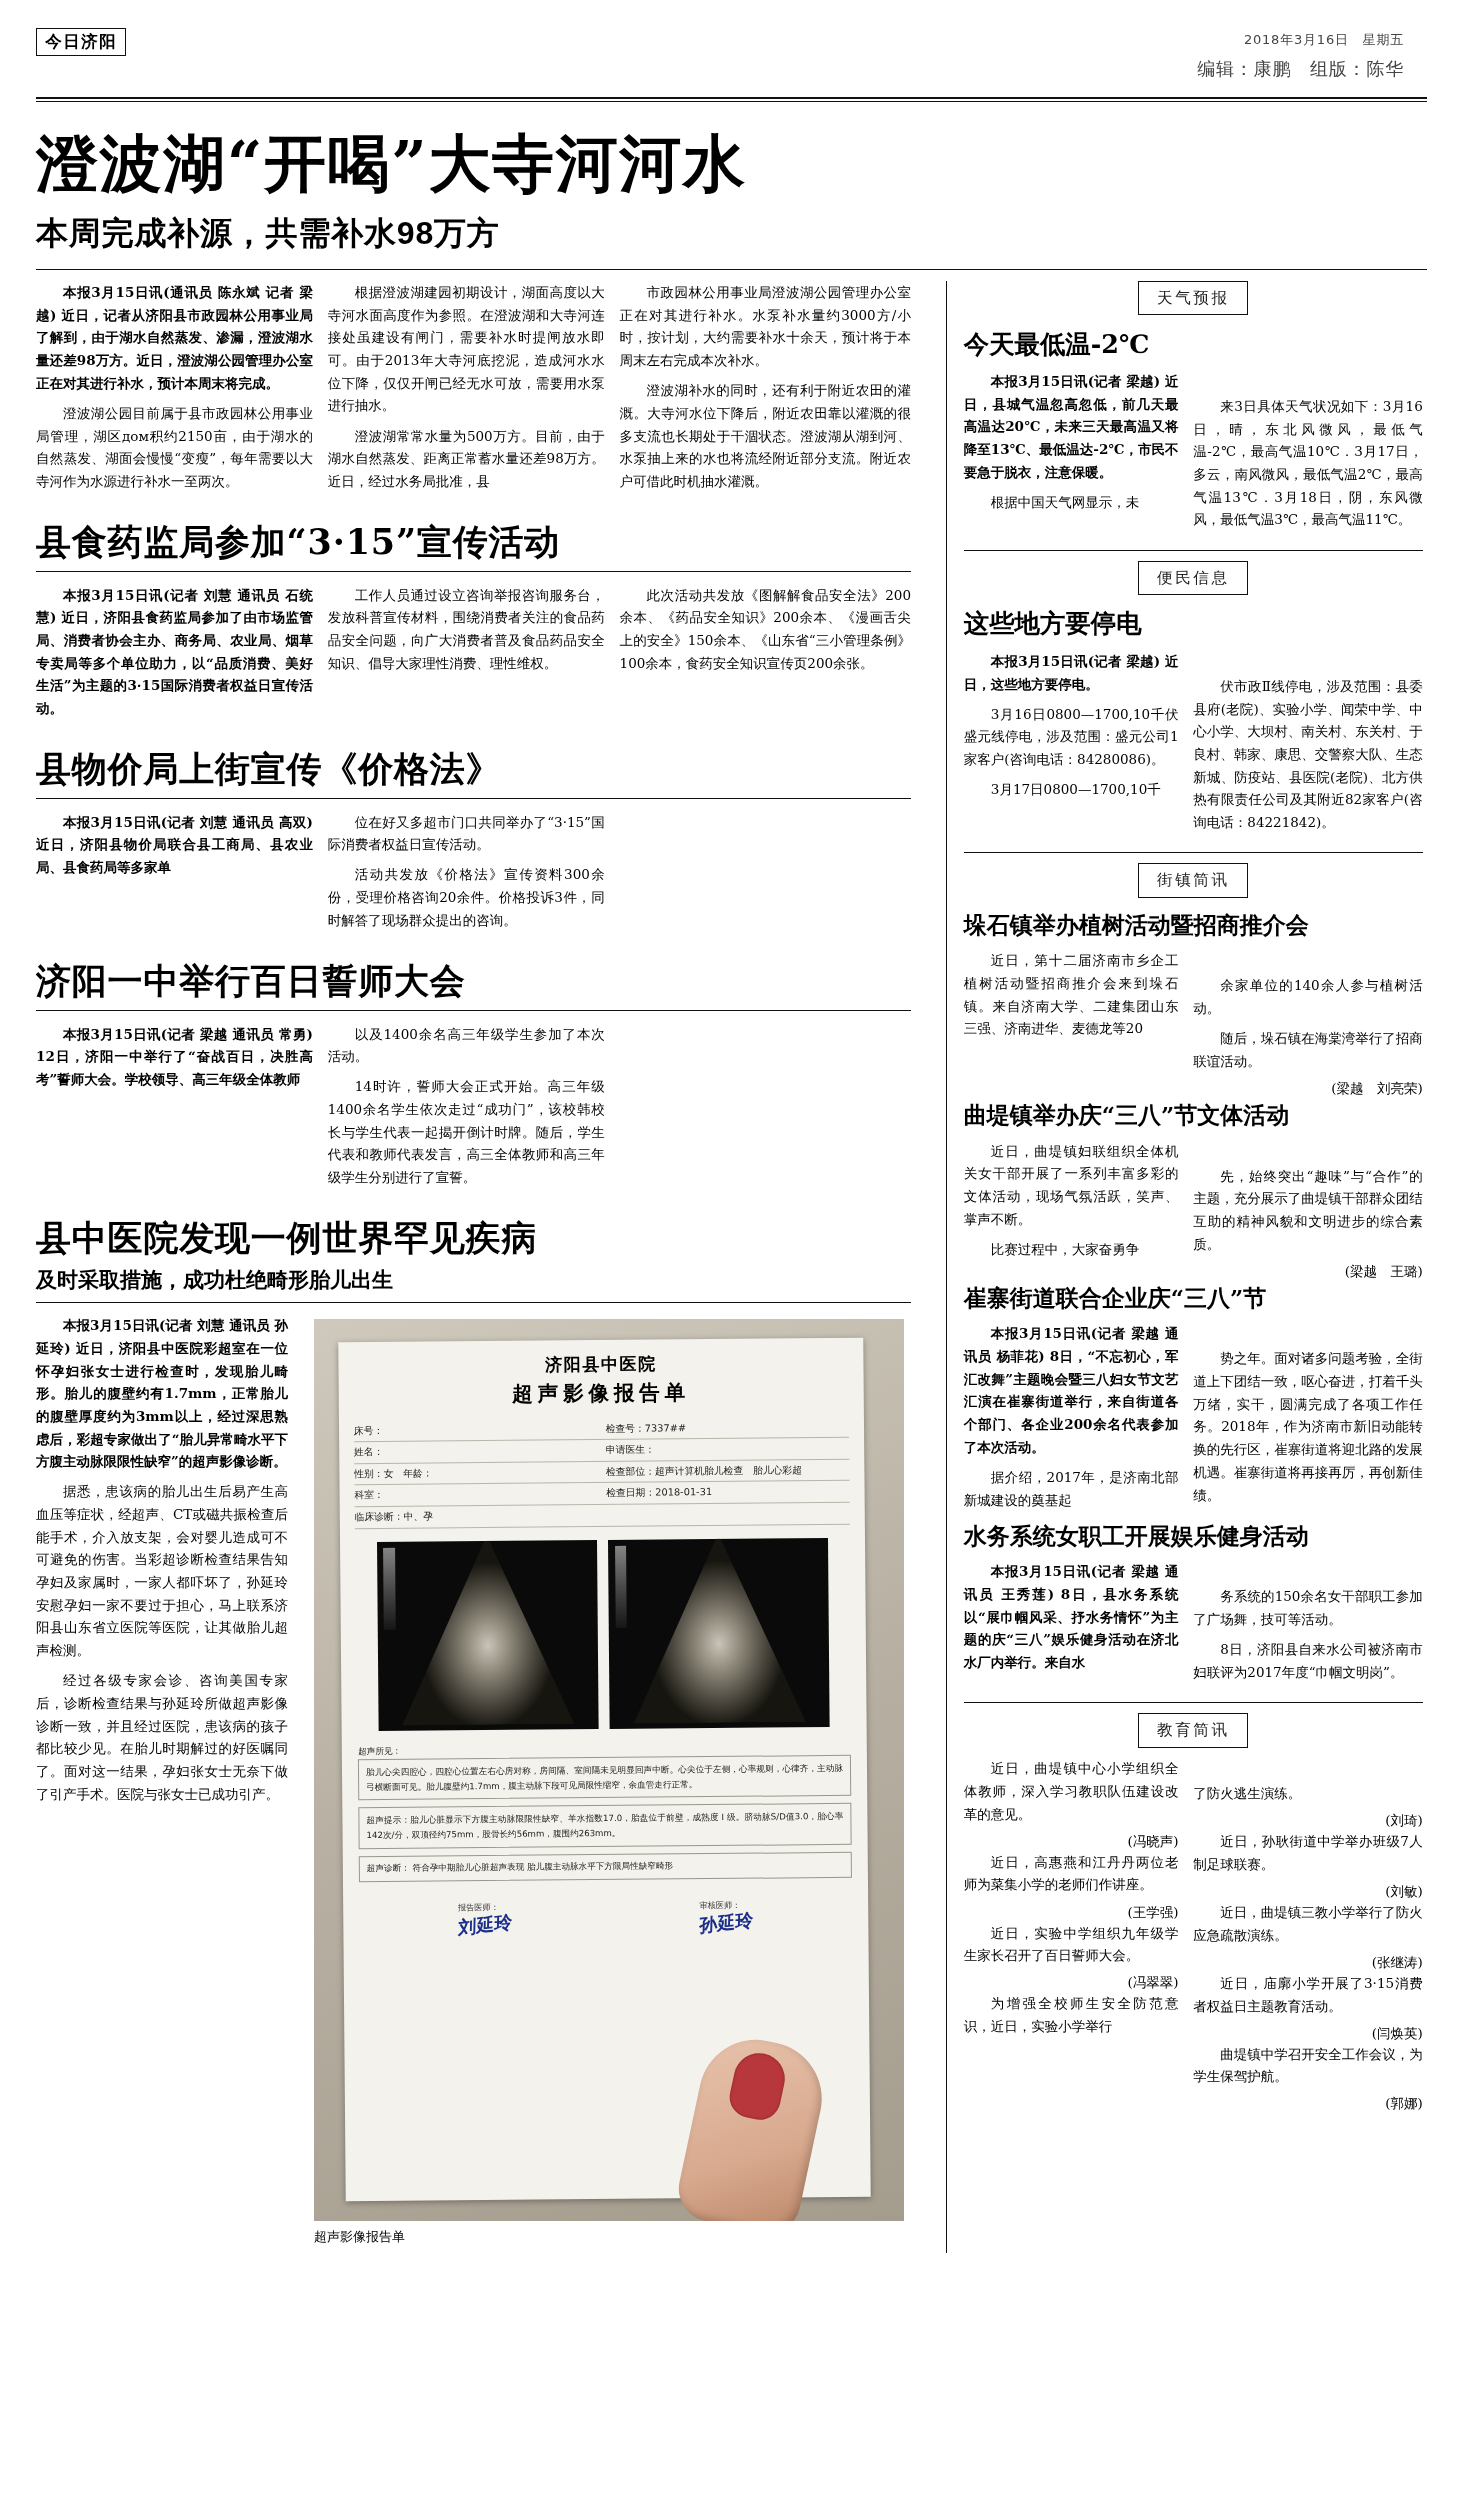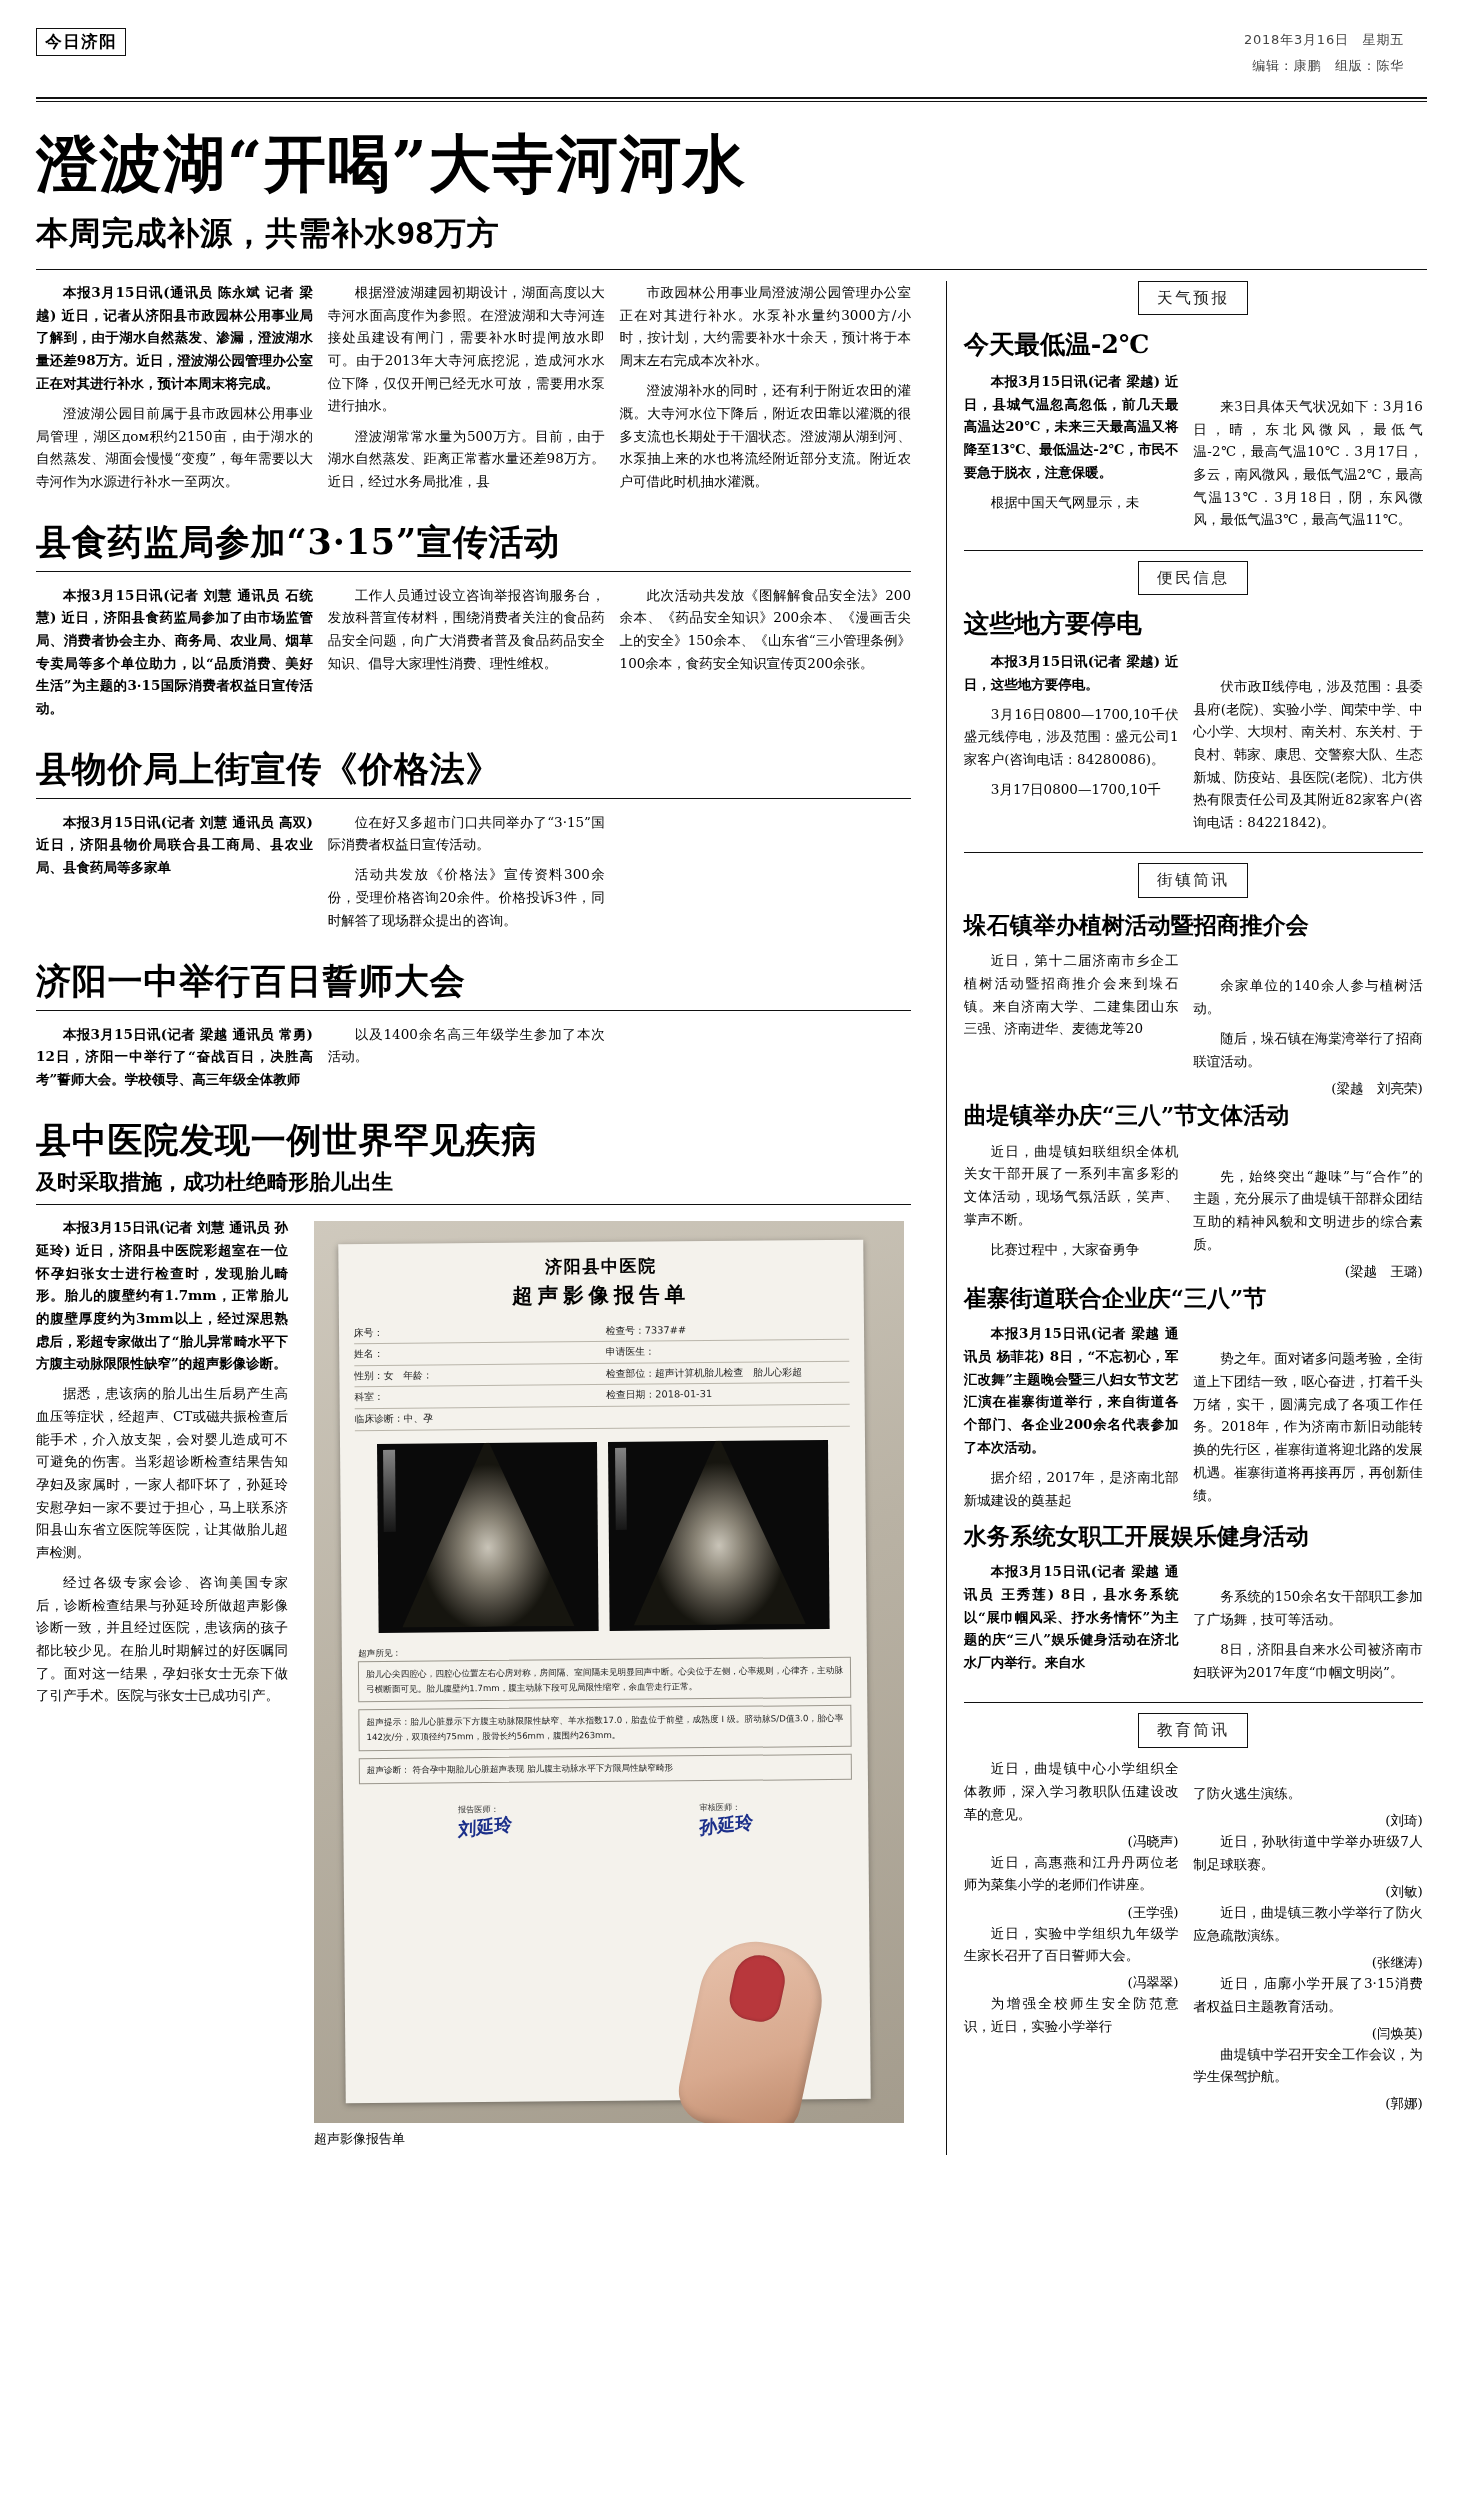--- a/index.html
+++ b/index.html
@@ -13,21 +13,21 @@
 
   
   .masthead { display:flex; align-items:flex-start; justify-content:space-between; height:64px; }
   .mh-left { display:flex; align-items:flex-start; }
   .today-tag {
     border:1.6px solid #111; padding:4.9px 8.2px; font-size:16.4px; font-weight:700;
     letter-spacing:1.6px; line-height:1;
   }
   .mh-center { flex:1; text-align:right; padding-right:23px; padding-top:3.3px; }
   .mh-date { font-size:13px; color:#444; letter-spacing:0.8px; }
-  .mh-credit { font-size:13px; color:#444; letter-spacing:0.8px; margin-top:8.2px; }
+  .mh-credit { font-size:18px; color:#444; letter-spacing:0.8px; margin-top:8.2px; }
   .mh-right { display:flex; align-items:center; gap:9.8px; padding-top:1.6px; }
   .mh-section { font-size:36px; font-weight:700; letter-spacing:3.3px; font-family:"DejaVu Serif","Liberation Serif",serif;}
   .mh-bar { width:2.5px; height:38px; background:#d11; }
   .mh-paper { font-size:28px; font-weight:700; color:#c00; font-family:"DejaVu Serif","Liberation Serif",serif; letter-spacing:1.6px;}
   .mh-page { font-size:34px; font-weight:700; letter-spacing:0.8px; font-family:"DejaVu Serif","Liberation Serif",serif;}
 
   .rule-thick { border-top:2.5px solid #111; margin-top:4.9px; }
   .rule-thin  { border-top:0.8px solid #111; margin-top:2.5px; }
 
   
@@ -214,20 +214,21 @@
       </div>
 
       <h2 class="sec">济阳一中举行百日誓师大会</h2>
       <div class="sec-rule"></div>
       <div class="three">
         <div class="c">
           <p class="t ind lead">本报3月15日讯(记者 梁越 通讯员 常勇) 12日，济阳一中举行了“奋战百日，决胜高考”誓师大会。学校领导、高三年级全体教师</p>
         </div>
         <div class="c">
           <p class="t ind">以及1400余名高三年级学生参加了本次活动。</p>
+          <p class="t ind">14时许，誓师大会正式开始。高三年级1400余名学生依次走过“成功门”，该校韩校长与学生代表一起揭开倒计时牌。随后，学生代表和教师代表发言，高三全体教师和高三年级学生分别进行了宣誓。</p>
         </div>
         <div class="c">
           <p class="t ind"></p>
         </div>
       </div>
 
       <h2 class="sec">县中医院发现一例世界罕见疾病</h2>
       <div class="sec-sub">及时采取措施，成功杜绝畸形胎儿出生</div>
       <div class="sec-rule"></div>
 

